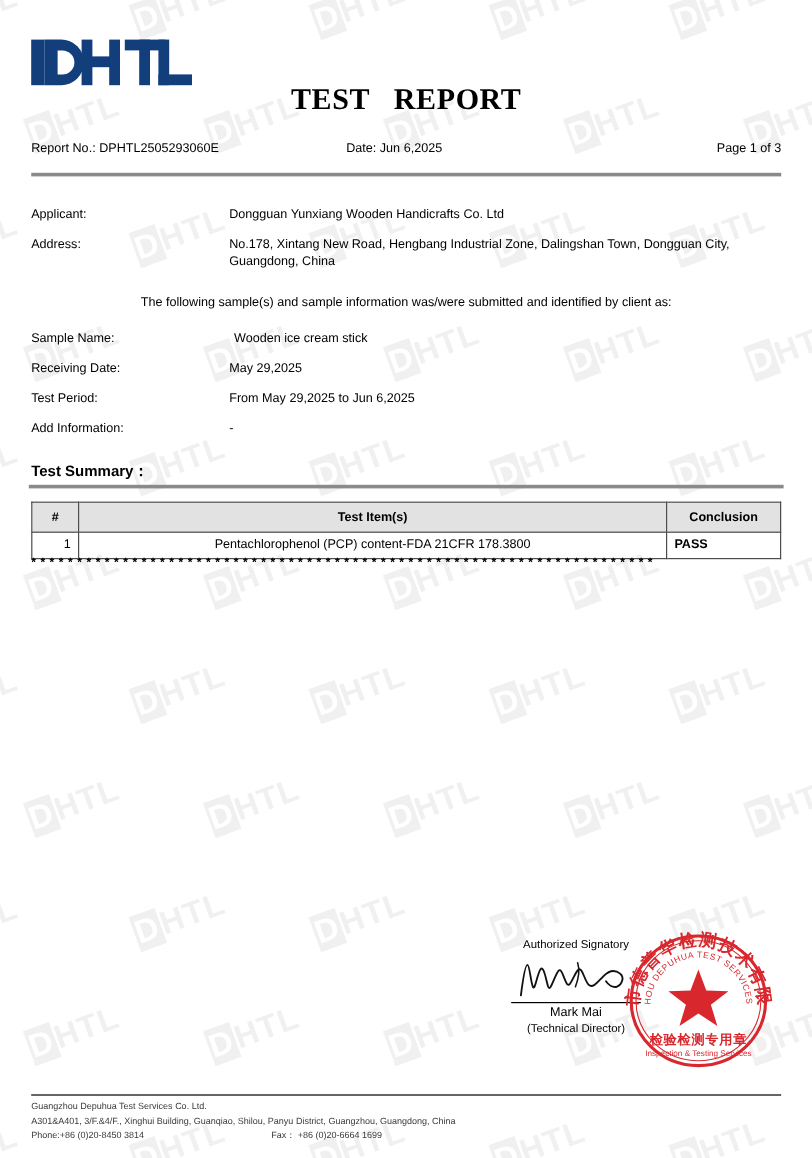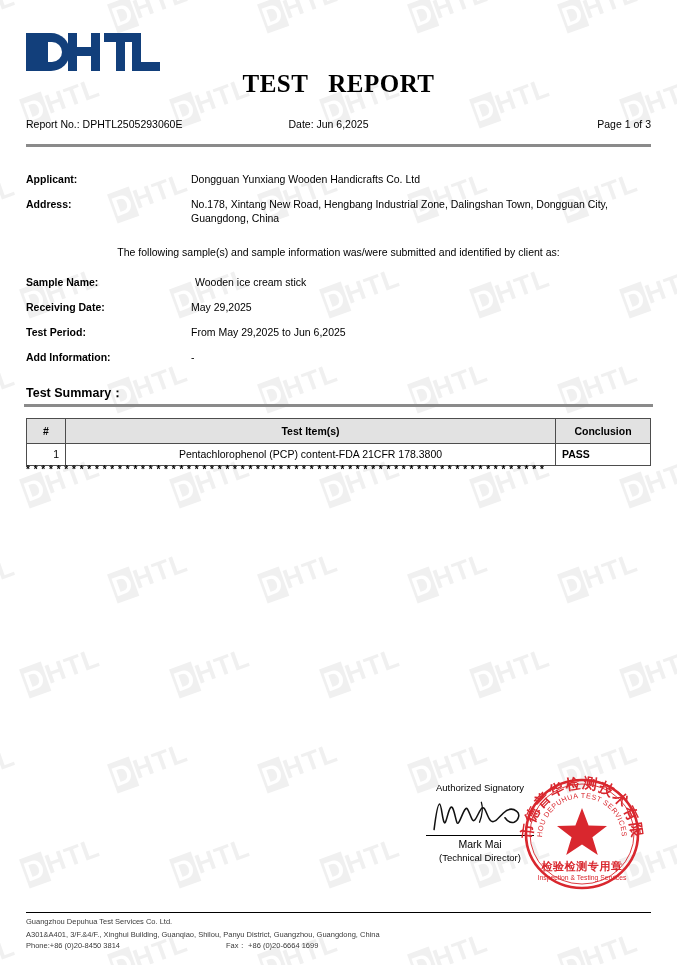--- a/index.html
+++ b/index.html
@@ -107,21 +107,21 @@
     font-size: 10.5px;
   }
   .info-row {
     display: flex;
     align-items: flex-start;
     margin-bottom: 11px;
   }
   .info-label {
     width: 165px;
     flex: 0 0 165px;
-    font-weight: bold;
+    font-weight: normal;
     font-size: 10.5px;
     line-height: 14px;
   }
   .info-value {
     flex: 1;
     font-size: 10.5px;
     line-height: 14px;
   }
   .info-note {
     font-size: 10.5px;

